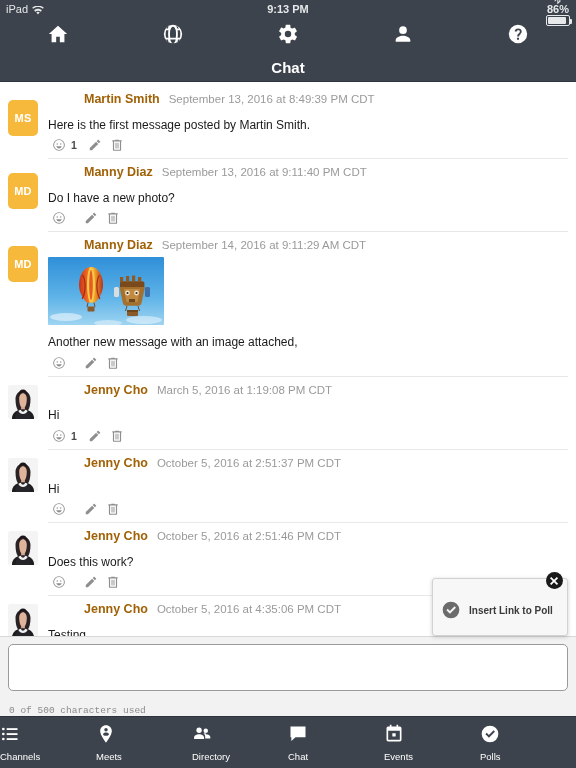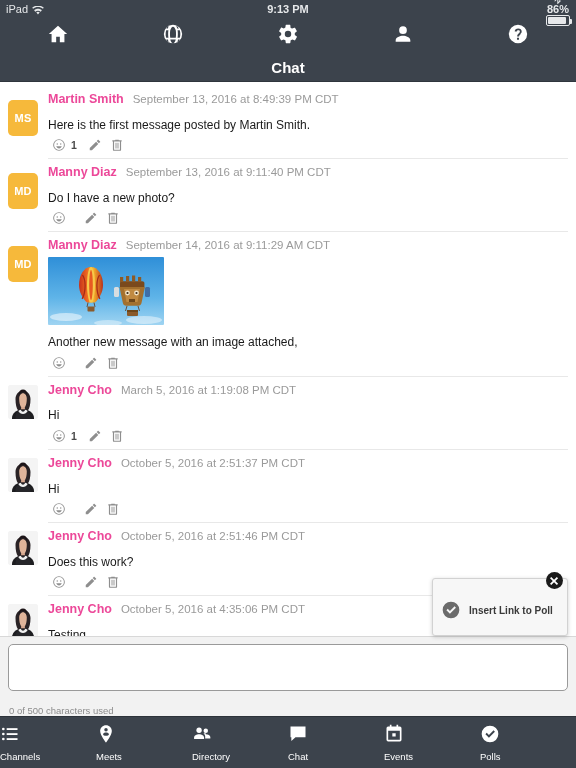--- a/index.html
+++ b/index.html
@@ -100,21 +100,21 @@
   .avatar.photo svg { width: 30px; height: 34px; display: block; }
   .msg-body {
     flex: 1 1 auto;
     min-width: 0;
     padding-left: 10px;
   }
   .msg-head {
     display: flex; align-items: baseline; gap: 9px;
     line-height: 1.25;
   }
-  .msg-author { font-size: 12.5px; font-weight: bold; color: #ec4899; }
+  .msg-author { font-size: 12.5px; font-weight: bold; color: #a16207; margin-left: 36px; }
   .msg-time { font-size: 11.5px; color: #9a9a9a; }
   .msg-text {
     font-size: 12px; color: #1a1a1a;
     margin-top: 10px; line-height: 1.3;
   }
   .msg-image {
     margin-top: 3px; width: 116px; height: 68px;
     border-radius: 1px; overflow: hidden; display: block;
   }
   .msg-image svg { display: block; width: 116px; height: 68px; }
@@ -147,21 +147,21 @@
     width: 100%; height: 47px;
     background: #ffffff;
     border: 1px solid #9a9a9a;
     border-radius: 5px;
     resize: none; outline: none;
     font-family: "Liberation Sans", sans-serif;
     font-size: 12px; padding: 6px 8px; color: #222;
   }
   .char-count {
     font-size: 9.5px; color: #8c8c8c;
-    margin-top: 10px; padding-left: 1px;
+    margin-top: 10px; padding-left: 1px; font-family: Liberation Mono, monospace;
   }
 
   
   .popup {
     position: absolute;
     left: 432px; top: 578px;
     width: 136px;
     background: #f7f7f7;
     border: 1px solid #d2d2d2;
     border-radius: 3px;

